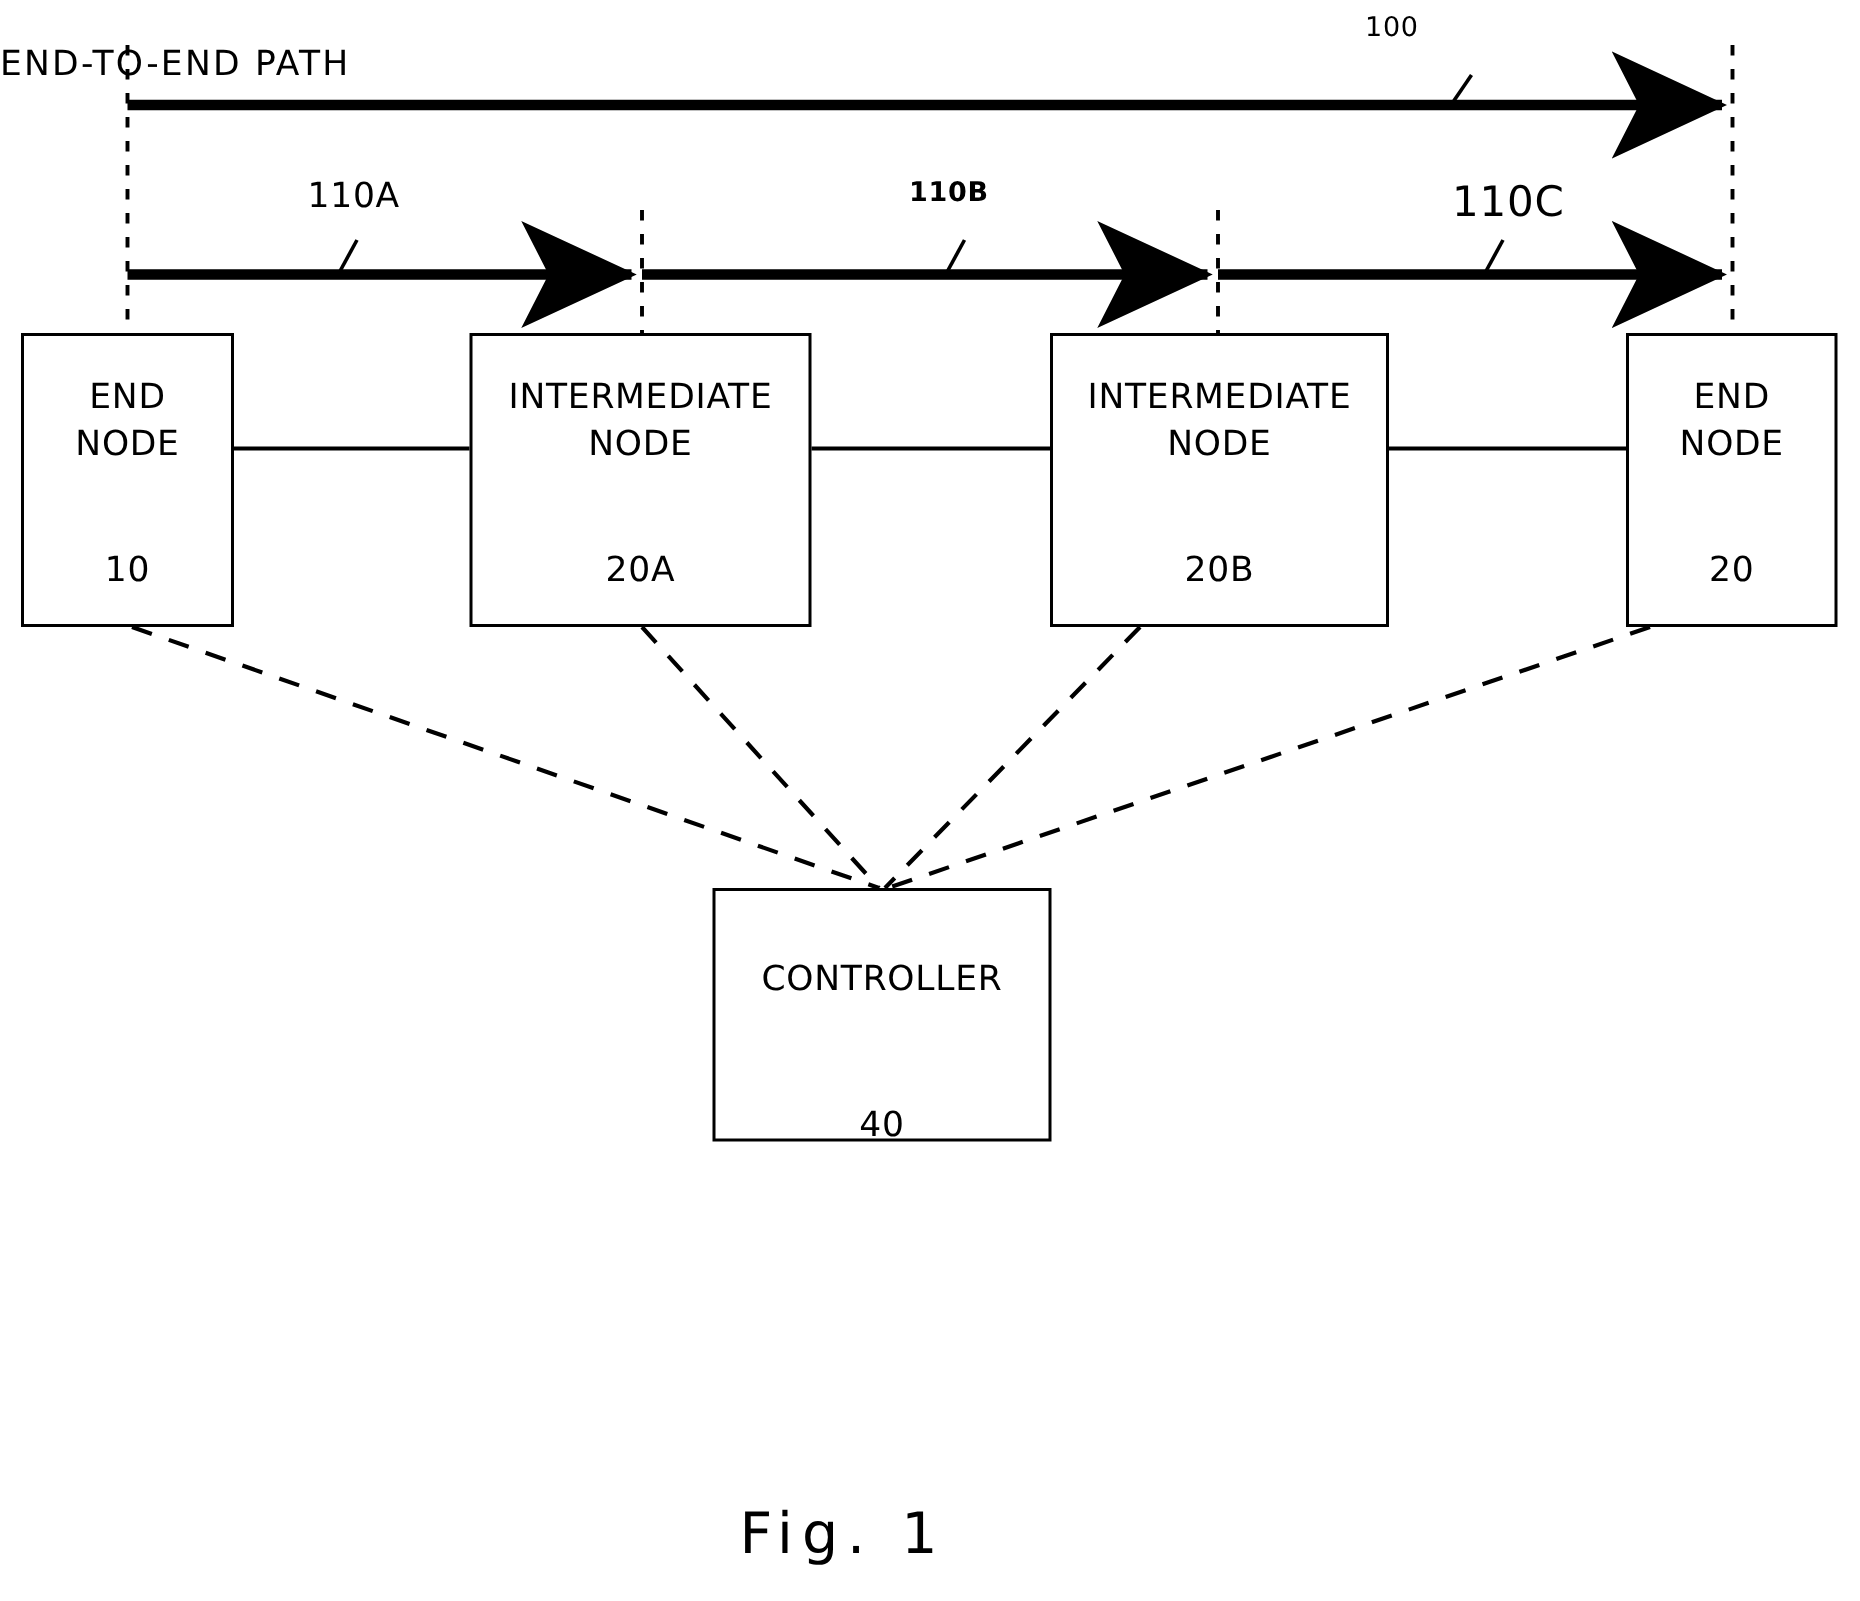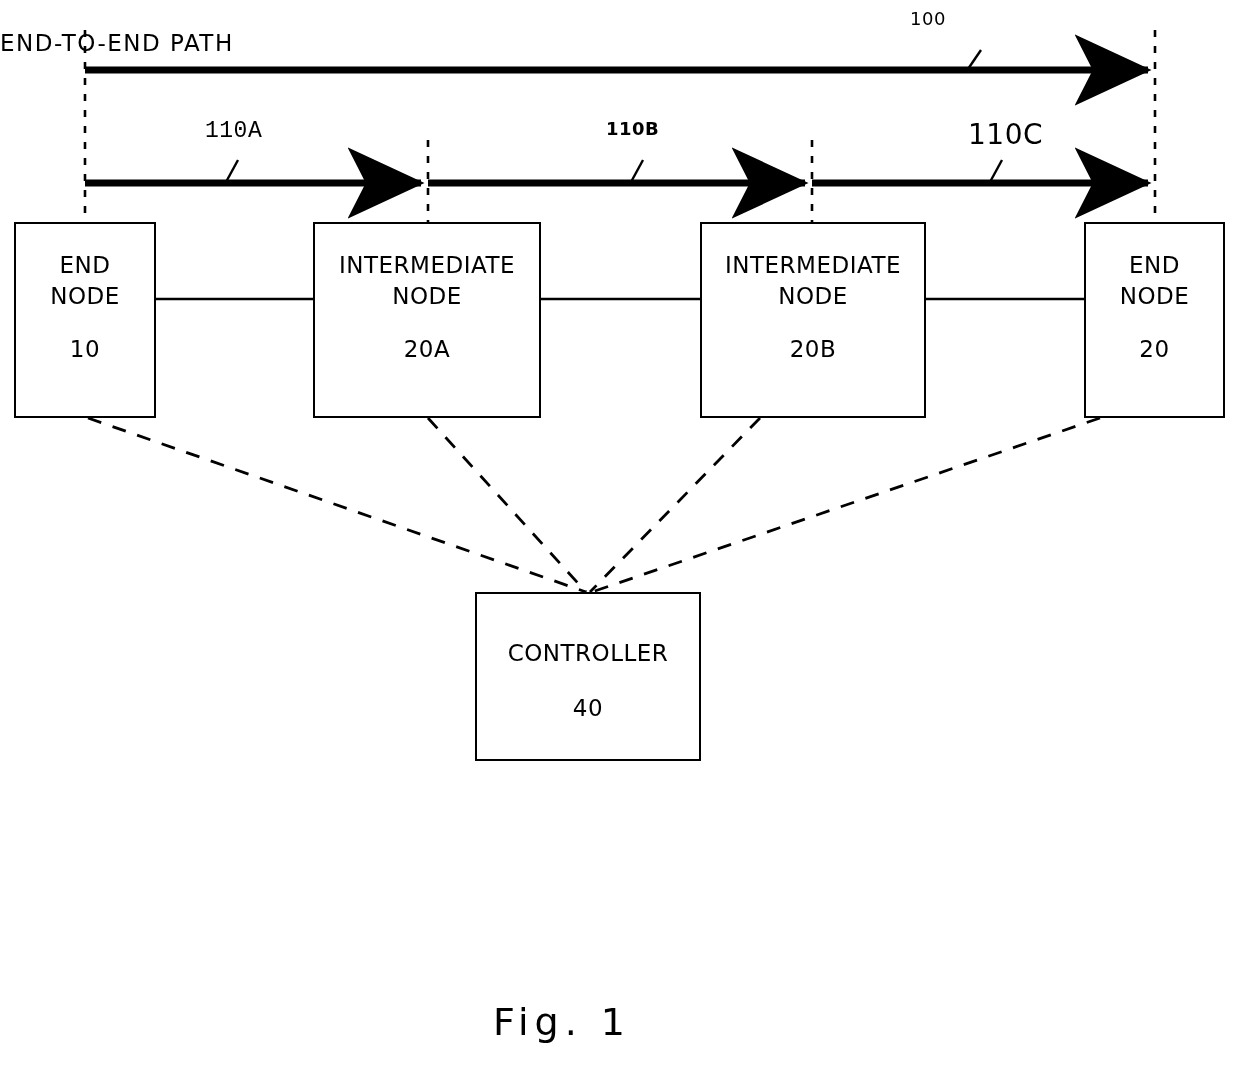--- a/index.html
+++ b/index.html
@@ -30,20 +30,21 @@
     position: absolute;
     box-sizing: border-box;
     border: 2px solid #000000;
     background: #ffffff;
     display: flex;
     flex-direction: column;
     align-items: center;
     justify-content: flex-start;
     text-align: center;
     z-index: 5;
+    gap: 31px;
   }
   .node-title {
     font-family: "DejaVu Sans", sans-serif;
     font-size: 23px;
     line-height: 31px;
     letter-spacing: 0.5px;
     color: #000000;
     white-space: pre-line;
     font-weight: 400;
   }
@@ -58,38 +59,38 @@
   #box-end-node-10 { left: 14px;   top: 222px; width: 142px; height: 196px; padding-top: 26px; }
   #box-intermediate-node-20a { left: 313px;  top: 222px; width: 228px; height: 196px; padding-top: 26px; }
   #box-intermediate-node-20b { left: 700px;  top: 222px; width: 226px; height: 196px; padding-top: 26px; }
   #box-end-node-30 { left: 1084px; top: 222px; width: 141px; height: 196px; padding-top: 26px; }
   #box-controller { left: 475px;  top: 592px; width: 226px; height: 169px; padding-top: 44px; }
 
   #box-end-node-10 .node-ref,
   #box-end-node-30 .node-ref { margin-top: 24px; }
   #box-intermediate-node-20a .node-ref,
   #box-intermediate-node-20b .node-ref { margin-top: 24px; }
-  #box-controller .node-ref { margin-top: 26px; }
+  #box-controller .node-ref { margin-top: 37px; }
   #box-controller .node-title { font-size: 23px; }
 
   
   .fig-label {
     position: absolute;
     font-family: "DejaVu Sans", sans-serif;
     color: #000000;
     white-space: nowrap;
     z-index: 6;
   }
   #label-end-to-end-path {
     left: 0; top: 30px; width: 1240px;
     font-size: 23px;
     letter-spacing: 1.5px;
   }
   #label-100  { left: 910px; top: 8px;   font-size: 18px; letter-spacing: 0.5px; }
-  #label-110a { left: 205px; top: 118px; font-size: 23px; letter-spacing: 0.5px; font-family: Liberation Mono, monospace; }
+  #label-110a { left: 205px; top: 118px; font-size: 23px; letter-spacing: 0.5px; }
   #label-110b { left: 606px; top: 118px; font-size: 18px; letter-spacing: 0.5px; font-weight: bold; }
   #label-110c { left: 968px; top: 118px; font-size: 28px; letter-spacing: 0.5px; }
 
   #figure-caption {
     position: absolute;
     left: 0; top: 1000px; width: 1124px;
     text-align: center;
     font-family: "DejaVu Sans", sans-serif;
     font-size: 38px;
     letter-spacing: 6px;

